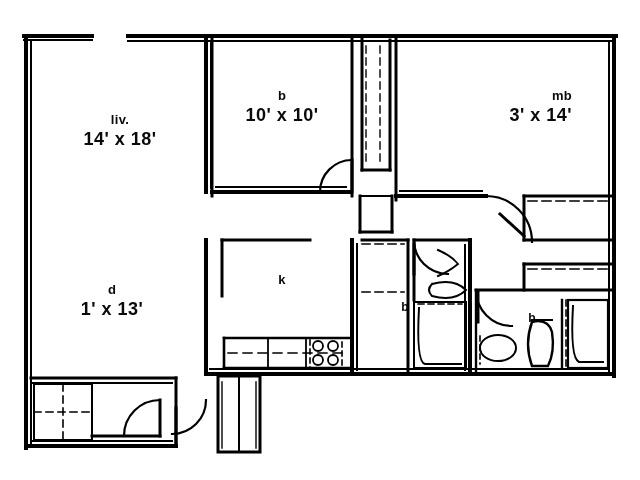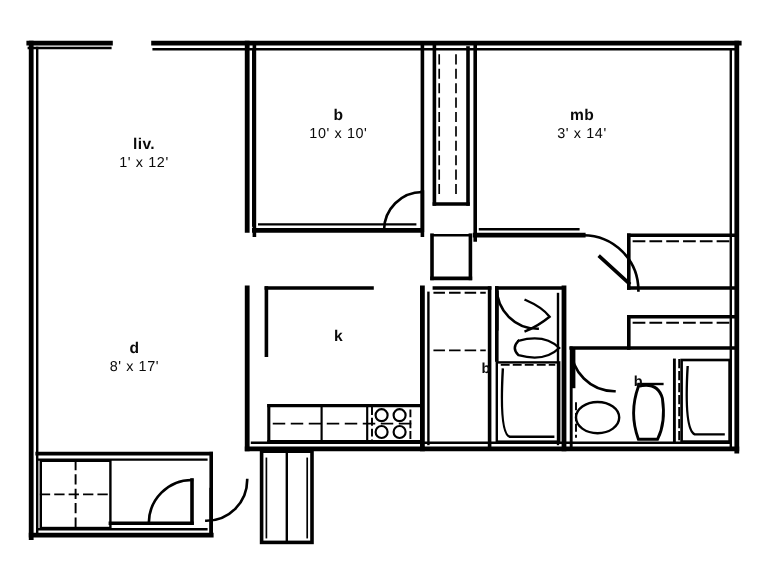--- a/index.html
+++ b/index.html
@@ -38,33 +38,33 @@
     user-select: none;
   }
   .room-label .rl-name {
     display: block;
     font-size: 13px;
     font-weight: 600;
     letter-spacing: 0.3px;
   }
   .room-label .rl-dim {
     display: block;
-    font-size: 12px;
-    font-weight: 400;
+    font-size: 18px;
+    font-weight: 700;
     letter-spacing: 0.5px;
   }
   .room-label.compact .rl-name {
     font-size: 12px;
     font-weight: 700;
   }
 
   
   #label-living { left: 60px;  top: 112px; width: 120px; }
   #label-bed2   { left: 222px; top: 88px;  width: 120px; }
-  #label-master { left: 425px; top: 88px;  width: 120px; }
+  #label-master { left: 452px; top: 88px;  width: 120px; text-align: right; }
   #label-dining { left: 52px;  top: 282px; width: 120px; }
   #label-kitchen{ left: 222px; top: 272px; width: 120px; }
   #label-bath1  { left: 390px; top: 300px; width: 30px;  }
   #label-bath2  { left: 517px; top: 311px; width: 30px;  }
 </style>
 </head>
 <body>
 
 <div id="plan-root">
 
@@ -207,36 +207,36 @@
       <path d="M 160 436 L 160 400" stroke-width="3"></path>
       <path d="M 160 400 A 36 36 0 0 0 124 436" stroke-width="2.2"></path>
 
       <path d="M 176 408 L 176 446" stroke-width="3"></path>
 
     </g>
   </svg>
 
   <div class="room-label" id="label-living">
     <span class="rl-name">liv.</span>
-    <span class="rl-dim">1' x 12'</span>
+    <span class="rl-dim">14' x 18'</span>
   </div>
 
   <div class="room-label" id="label-bed2">
     <span class="rl-name">b</span>
     <span class="rl-dim">10' x 10'</span>
   </div>
 
   <div class="room-label" id="label-master">
     <span class="rl-name">mb</span>
     <span class="rl-dim">3' x 14'</span>
   </div>
 
   <div class="room-label" id="label-dining">
     <span class="rl-name">d</span>
-    <span class="rl-dim">8' x 17'</span>
+    <span class="rl-dim">1' x 13'</span>
   </div>
 
   <div class="room-label" id="label-kitchen">
     <span class="rl-name">k</span>
   </div>
 
   <div class="room-label compact" id="label-bath1">
     <span class="rl-name">b</span>
 
   </div>

